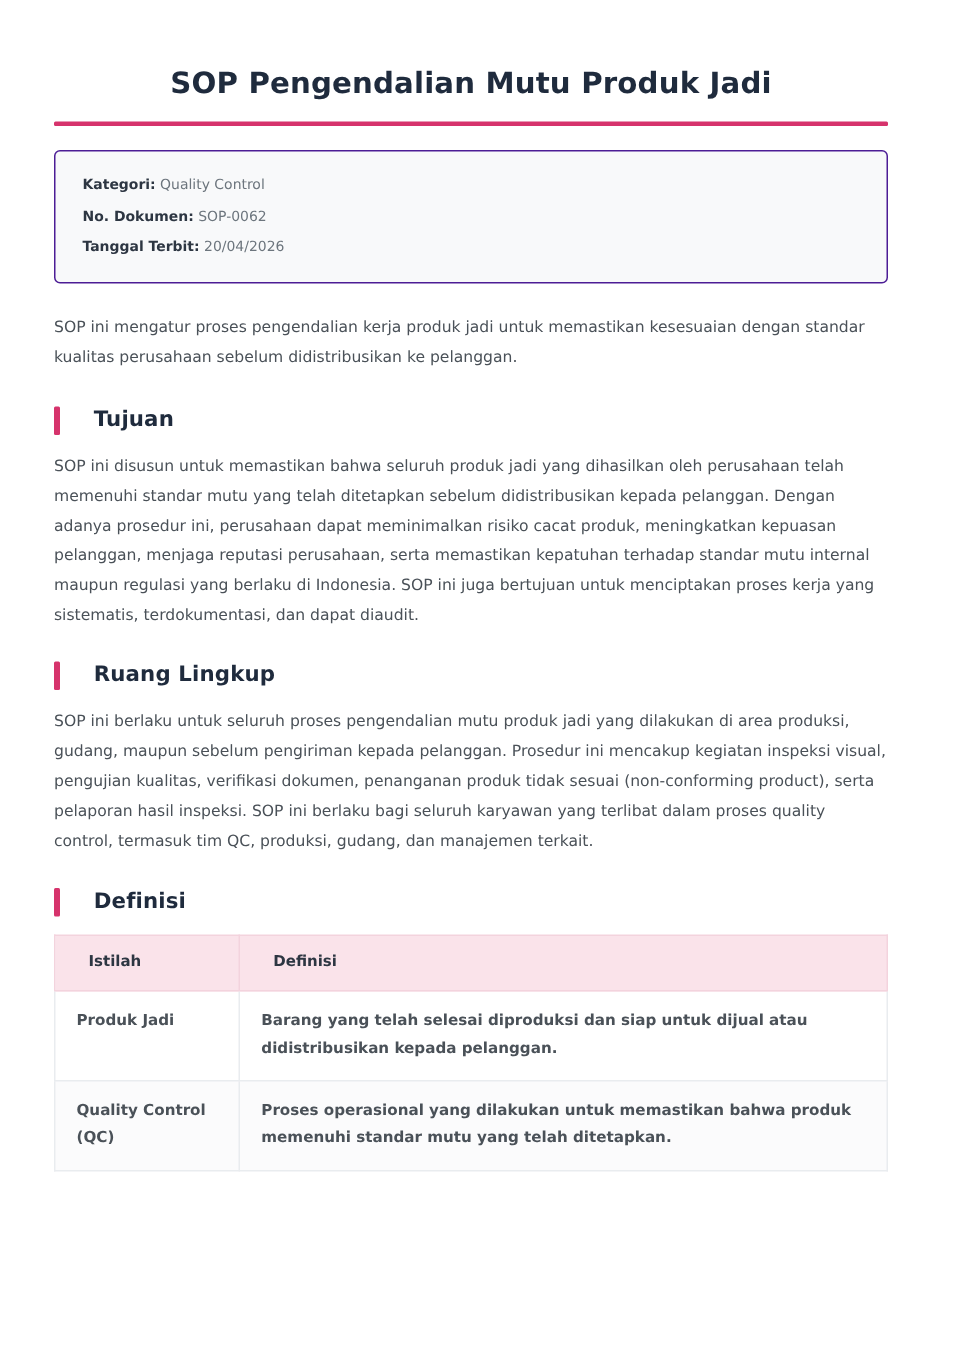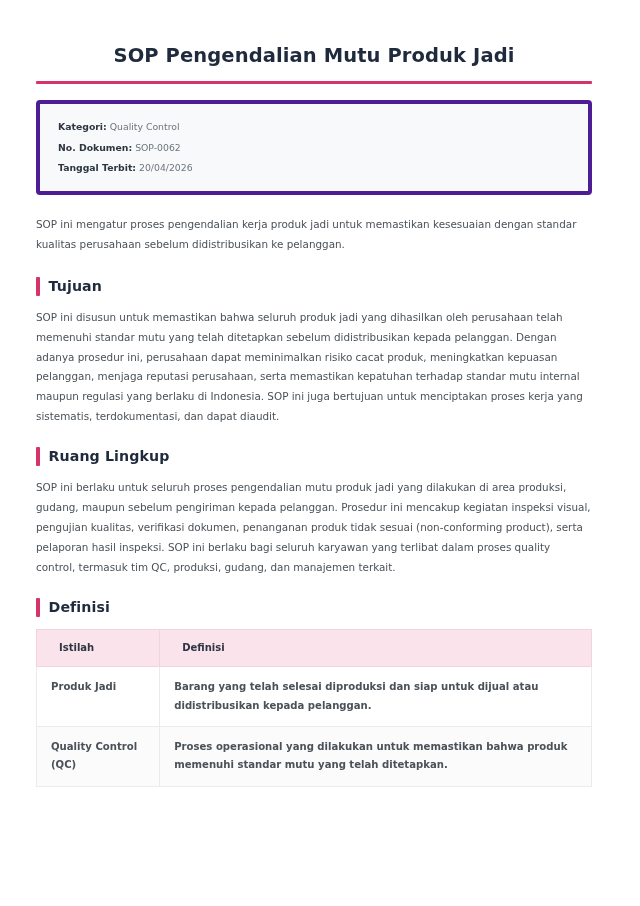--- a/index.html
+++ b/index.html
@@ -38,21 +38,21 @@
     height: 2.5px;
     background: #d6336c;
     margin: 0 0 16px 0;
     border-radius: 1px;
   }
 
   
   .meta-box {
     box-sizing: border-box;
     background: #f8f9fa;
-    border: 4px solid #4c1d95;
+    border: 1px solid #4c1d95;
     border-radius: 4px;
     padding: 13px 18px 13px 18px;
     margin-bottom: 20px;
   }
   .meta-row {
     font-size: 9.3px;
     line-height: 1.45;
     padding: 3.4px 0;
     color: #5a6169;
     white-space: nowrap;
@@ -74,21 +74,21 @@
     text-align: left;
   }
   .intro-para {
     margin-bottom: 22px;
   }
 
   
   .section-head {
     display: flex;
     align-items: center;
-    gap: 9px;
+    gap: 23px;
     margin: 0 0 12px 0;
   }
   .head-bar {
     display: block;
     width: 3.5px;
     height: 19px;
     background: #d6336c;
     border-radius: 1px;
     flex: none;
   }

